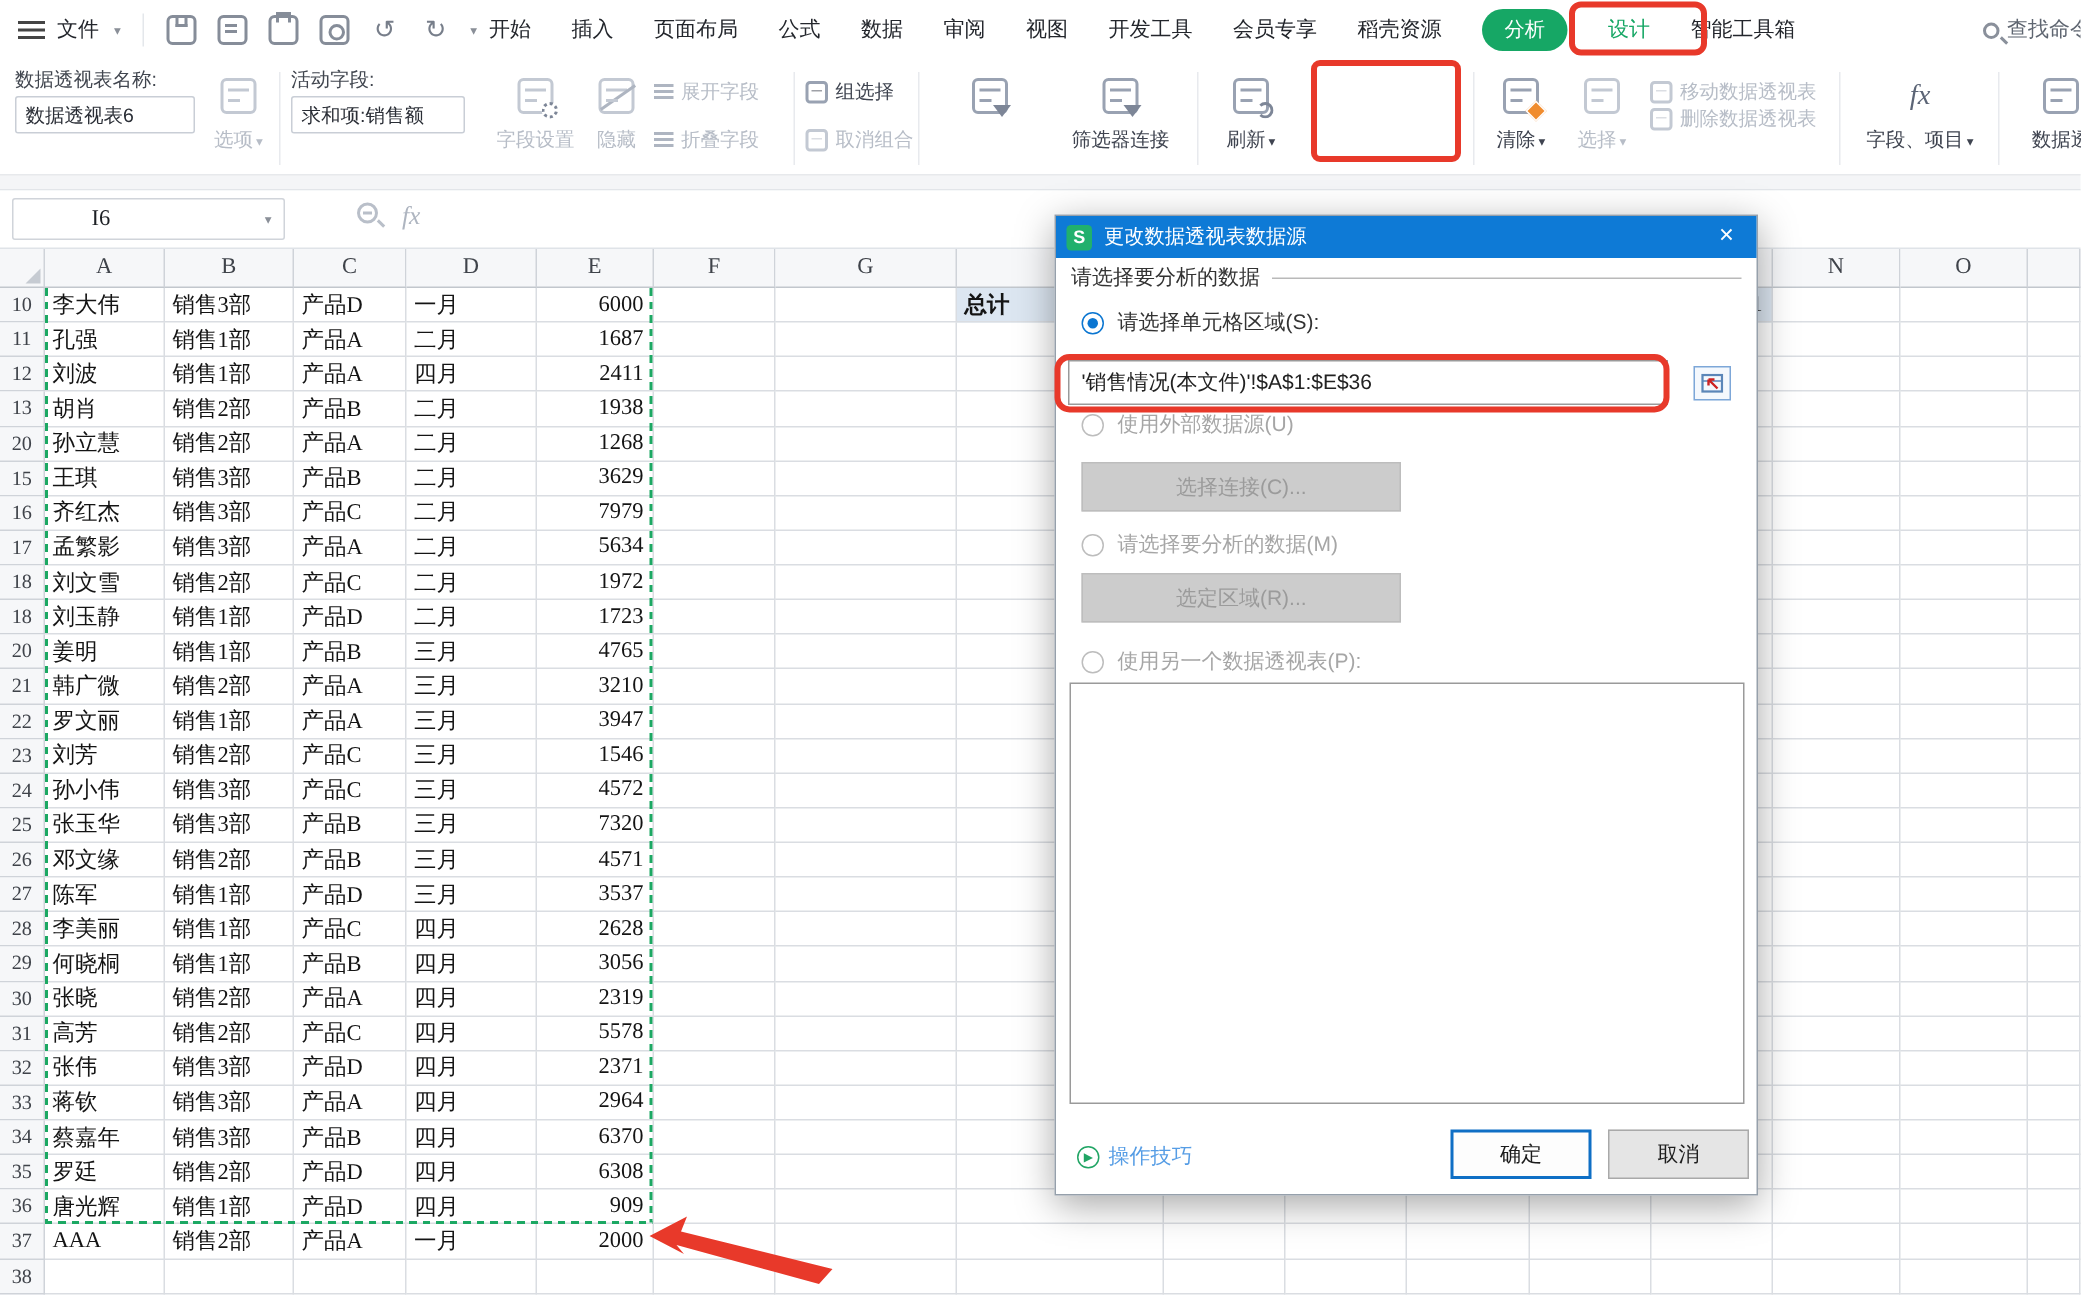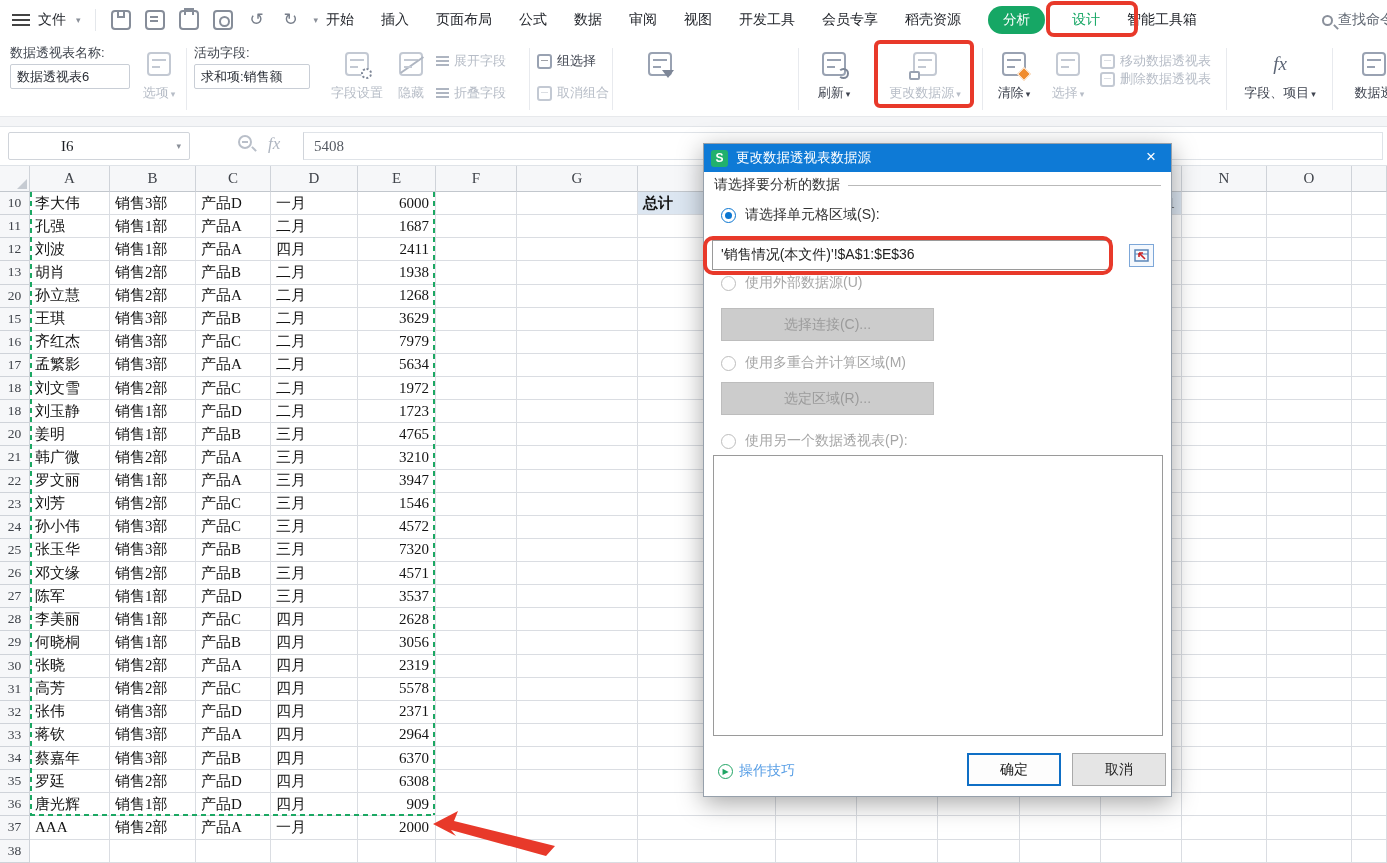--- a/index.html
+++ b/index.html
@@ -202,38 +202,38 @@
   <div class="rsep" style="left:612px;"></div>
 
   <div class="bi ena" style="left:620px;width:80px;gap:42px;">
     <div class="icw">
         <div class="gicon">
           <span class="acc-funnel"></span>
         </div>
       </div>
     <div class="lb">插入切片器</div>
   </div>
+  <div class="bi ena" style="left:704px;width:86px;">
+    <div class="icw">
+        <div class="gicon">
+          <span class="acc-funnel"></span>
+        </div>
+      </div>
+    <div class="lb">筛选器连接</div>
+  </div>
   <div class="rsep" style="left:798px;"></div>
 
   <div class="bi ena" style="left:806px;width:56px;">
     <div class="icw">
         <div class="gicon">
           <span class="acc-refresh"></span>
         </div>
       </div>
     <div class="lb"><span>刷新</span><span class="dc">▾</span></div>
   </div>
-  <div class="bi dis" style="left:878px;width:94px;">
-    <div class="icw">
-        <div class="gicon dim">
-          <span class="acc-copy"></span>
-        </div>
-      </div>
-    <div class="lb"><span>更改数据源</span><span class="dc">▾</span></div>
-  </div>
   <div class="rsep" style="left:982px;"></div>
 
   <div class="bi ena" style="left:988px;width:52px;">
     <div class="icw">
         <div class="gicon">
           <span class="acc-eraser"></span>
         </div>
       </div>
     <div class="lb"><span>清除</span><span class="dc">▾</span></div>
   </div>
@@ -271,23 +271,20 @@
 
 <div id="fbar">
   <div id="namebox">
     <span class="ref">I6</span>
     <span class="dd">▾</span>
   </div>
   <div id="fxzoom">
       <div class="c"></div>
     </div>
   <div id="fxlbl">fx</div>
-  <div id="fvalue">
-      <span>5408</span>
-    </div>
 </div>
 
 <div id="grid">
   <div id="grid-head">
       <div class="hc corner" style="width: 30px;"></div>
       <div class="hc" style="width: 80px;">A</div>
       <div class="hc" style="width: 86px;">B</div>
       <div class="hc" style="width: 75px;">C</div>
       <div class="hc" style="width: 87px;">D</div>
       <div class="hc" style="width: 78px;">E</div>
@@ -887,21 +884,21 @@
   </div>
   <div class="drow" style="left:17px;top:130px;">
     <span class="radio off"></span>
     <span class="dlbl off">使用外部数据源(U)</span>
   </div>
   <div class="dbtn-dis" style="top:164px;">
     <span>选择连接(C)...</span>
   </div>
   <div class="drow" style="left:17px;top:210px;">
     <span class="radio off"></span>
-    <span class="dlbl off">使用多重合并计算区域(M)</span>
+    <span class="dlbl off">请选择要分析的数据(M)</span>
   </div>
   <div class="dbtn-dis" style="top:238px;">
     <span>选定区域(R)...</span>
   </div>
   <div class="drow" style="left:17px;top:288px;">
     <span class="radio off"></span>
     <span class="dlbl off">使用另一个数据透视表(P):</span>
   </div>
   <div id="dlist"></div>
   <div id="dfoot">

